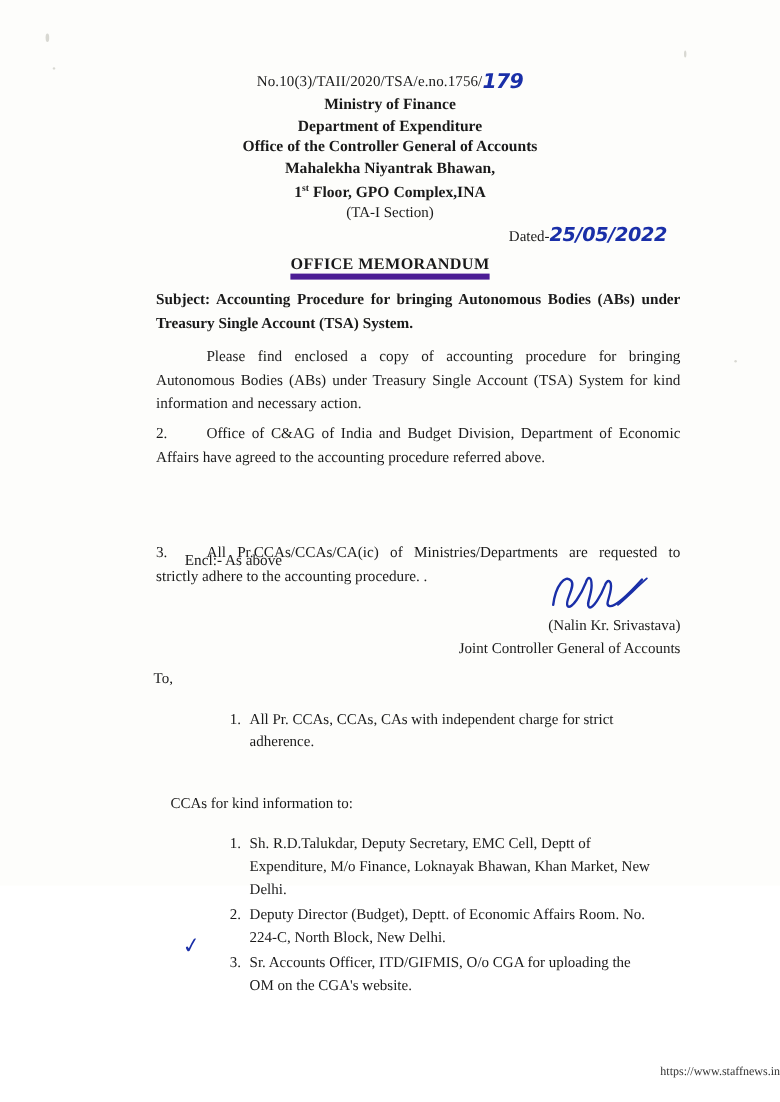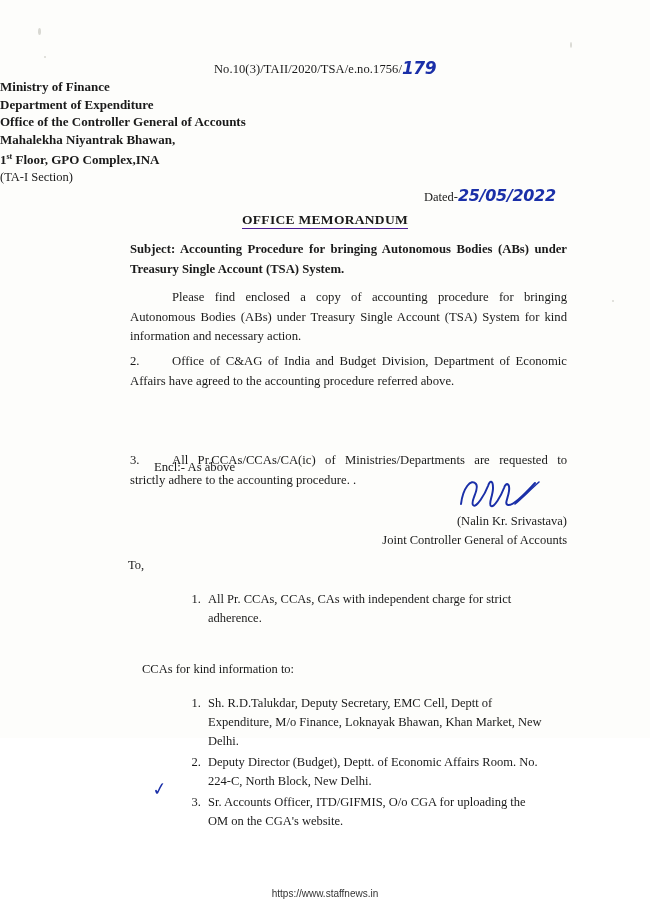--- a/index.html
+++ b/index.html
@@ -48,21 +48,21 @@
     font-style: italic;
     letter-spacing: -0.5px;
     vertical-align: -1px;
   }
 
   .letterhead {
     position: absolute;
     top: 78px;
     left: 0;
     width: 650px;
-    text-align: left;
+    text-align: center;
     font-weight: bold;
     font-size: 13px;
     line-height: 17.5px;
   }
   .letterhead .sub-sec {
     font-weight: normal;
     font-size: 12.5px;
   }
   .letterhead sup {
     font-size: 8px;
@@ -88,21 +88,21 @@
     position: absolute;
     top: 212px;
     left: 0;
     width: 650px;
     text-align: center;
     font-weight: bold;
     font-size: 13.5px;
     letter-spacing: .3px;
   }
   .om-title span {
-    border-bottom: 1px solid #4c1d95;
+    border-bottom: 5px solid #4c1d95;
     padding-bottom: 1px;
   }
 
   .body-block {
     position: absolute;
     left: 130px;
     width: 437px;
     font-size: 12.7px;
     line-height: 19.5px;
     text-align: justify;
@@ -181,23 +181,23 @@
     font-family: "DejaVu Sans", sans-serif;
     font-size: 18px;
     transform: rotate(-8deg);
   }
 
   .footer-url {
     position: absolute;
     top: 888px;
     left: 0;
     width: 650px;
-    text-align: center;
+    text-align: right;
     font-size: 10px;
-    font-family: Liberation Sans, sans-serif;
+    font-family: Liberation Serif, serif;
     color: #333;
   }
 </style>
 </head>
 <body>
 
 <div class="page">
 
   <span class="speck" style="left:38px;top:28px;width:3px;height:7px;"></span>
   <span class="speck" style="left:570px;top:42px;width:2px;height:6px;"></span>

